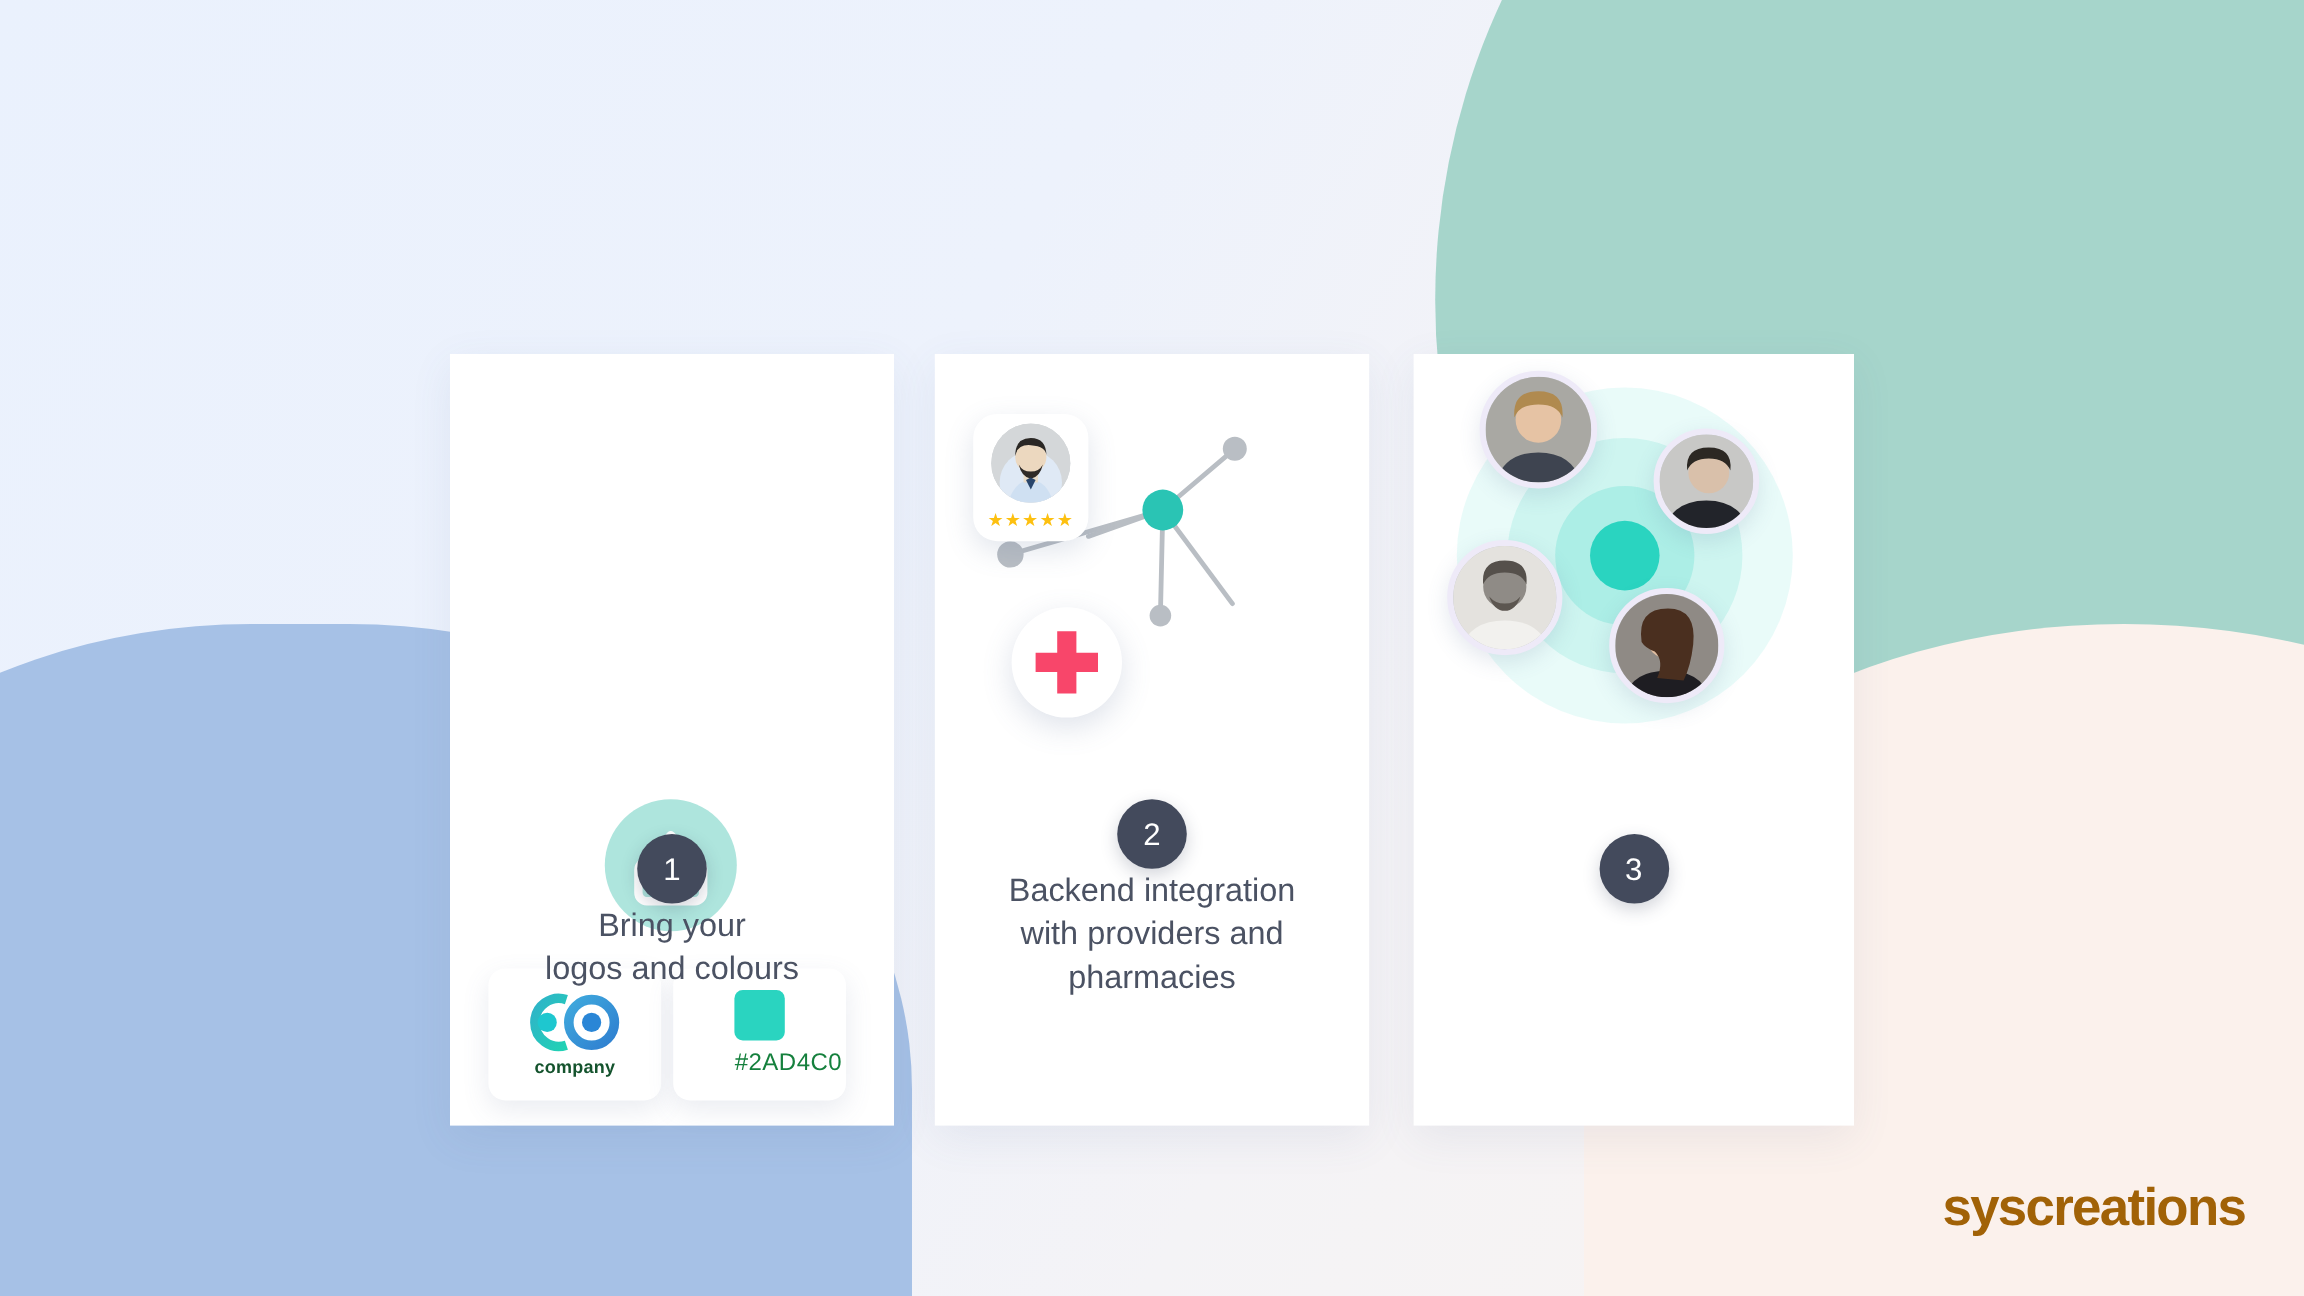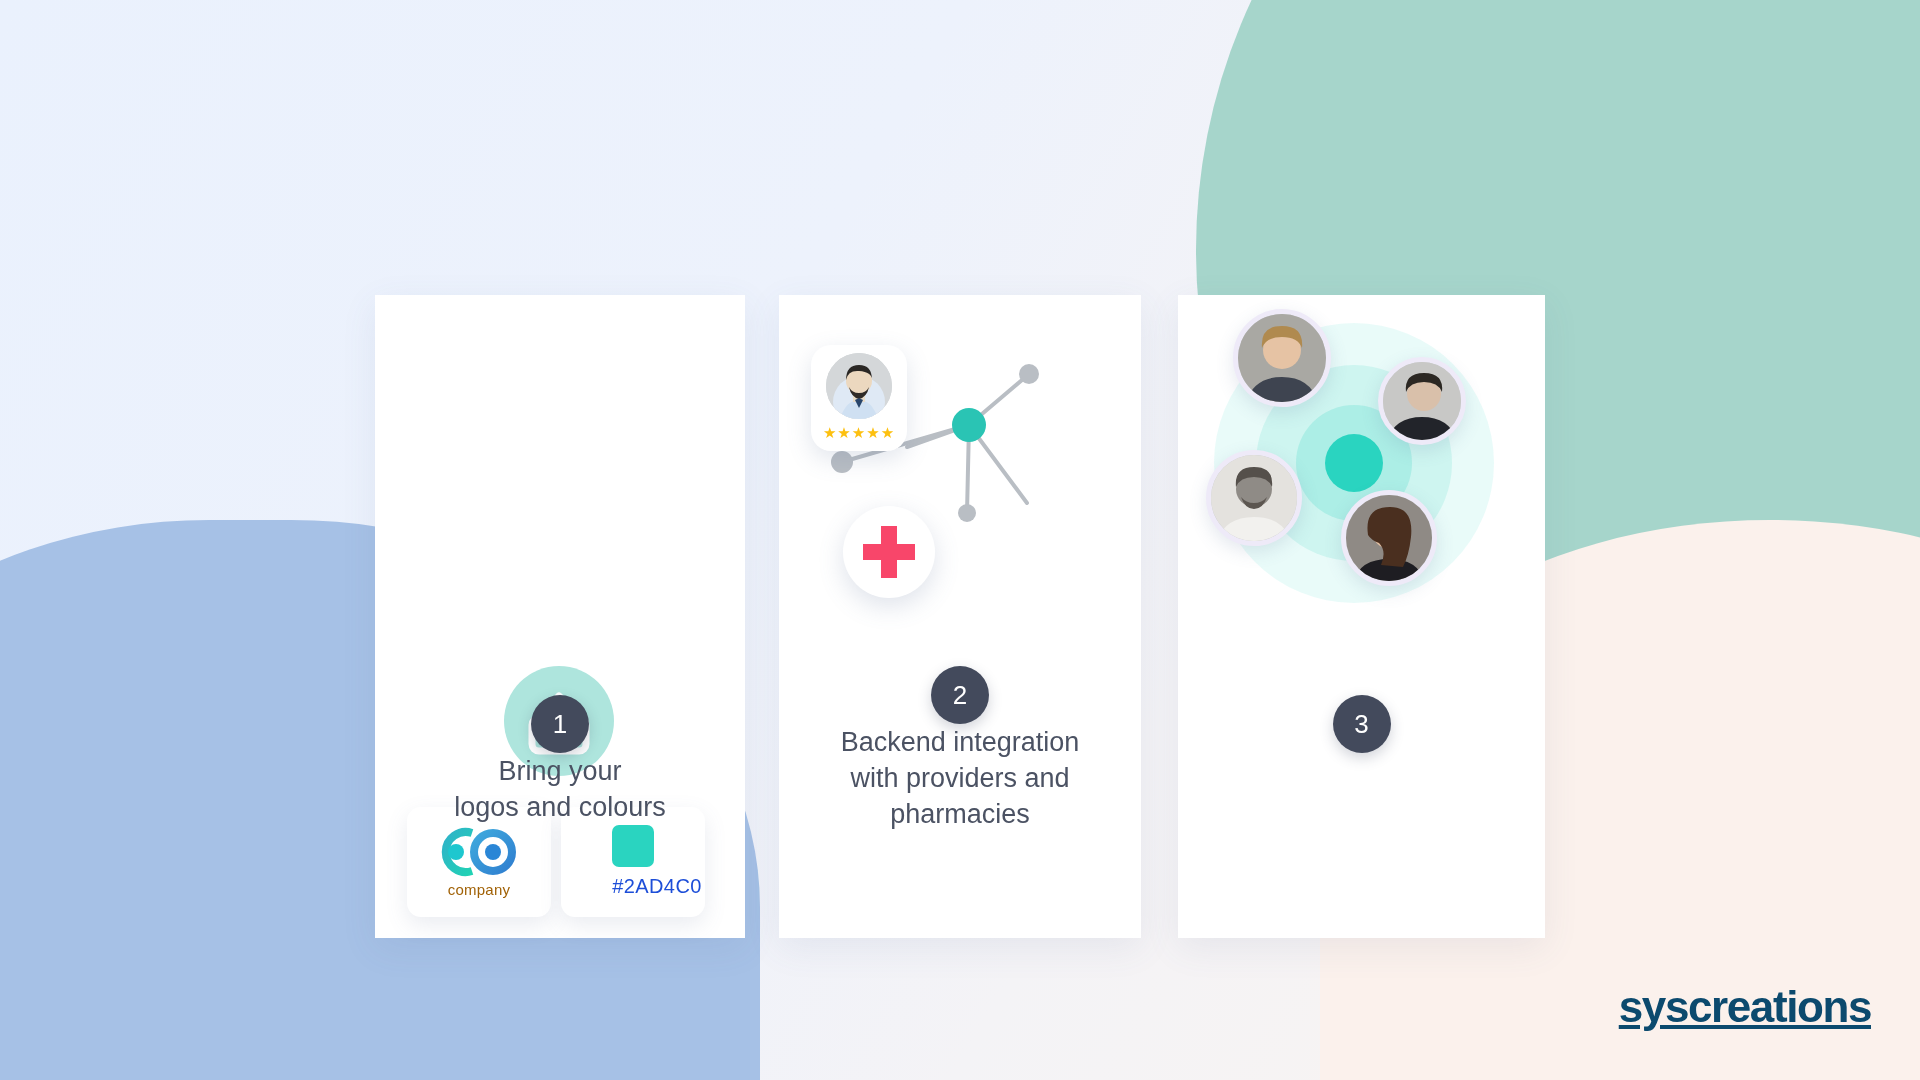--- a/index.html
+++ b/index.html
@@ -121,35 +121,35 @@
     position: absolute;
     background: #fff;
     border-radius: 14px;
     box-shadow: 0 8px 22px rgba(90,110,150,.13);
     text-align: center;
   }
   #tile-logo { left: 32px; top: 512px; width: 144px; height: 110px; }
   #tile-color { left: 186px; top: 512px; width: 144px; height: 110px; }
   #logo-wordmark {
     font-size: 15px;
-    color: #a16207;
-    font-weight: normal;
+    color: #14532d;
+    font-weight: bold;
     letter-spacing: .2px;
     margin-top: -2px;
   }
   #color-swatch {
     width: 42px;
     height: 42px;
     border-radius: 7px;
     background: #2ad4c0;
     margin: 18px auto 8px;
   }
   #color-hex {
     font-size: 20px;
-    color: #1d4ed8;
+    color: #15803d;
     letter-spacing: .4px;
     padding-left: 48px;
   }
 
   
   #network-svg { position: absolute; left: 0; top: 0; }
   #doctor-card {
     position: absolute;
     left: 32px;
     top: 50px;
@@ -206,23 +206,22 @@
   #avatar-3 { left: 28px; top: 155px; width: 96px; height: 96px; }
   #avatar-4 { left: 163px; top: 195px; width: 96px; height: 96px; }
 
   
   #brand-logo {
     position: absolute;
     right: 49px;
     bottom: 48px;
     font-size: 44px;
     font-weight: bold;
-    color: #0c4a6e;
+    color: #a16207;
     letter-spacing: -1.4px;
-    text-decoration: underline;
   }
 </style>
 </head>
 <body>
 
 <div id="bg-layer">
   <div id="bg-base"></div>
   <div id="blob-green"></div>
   <div id="blob-cream"></div>
   <div id="blob-blue"></div>

